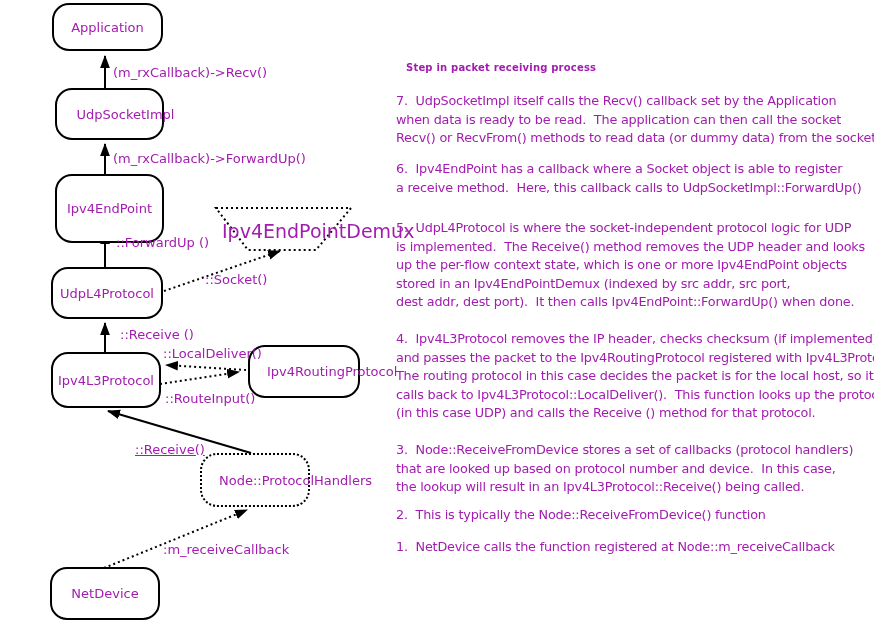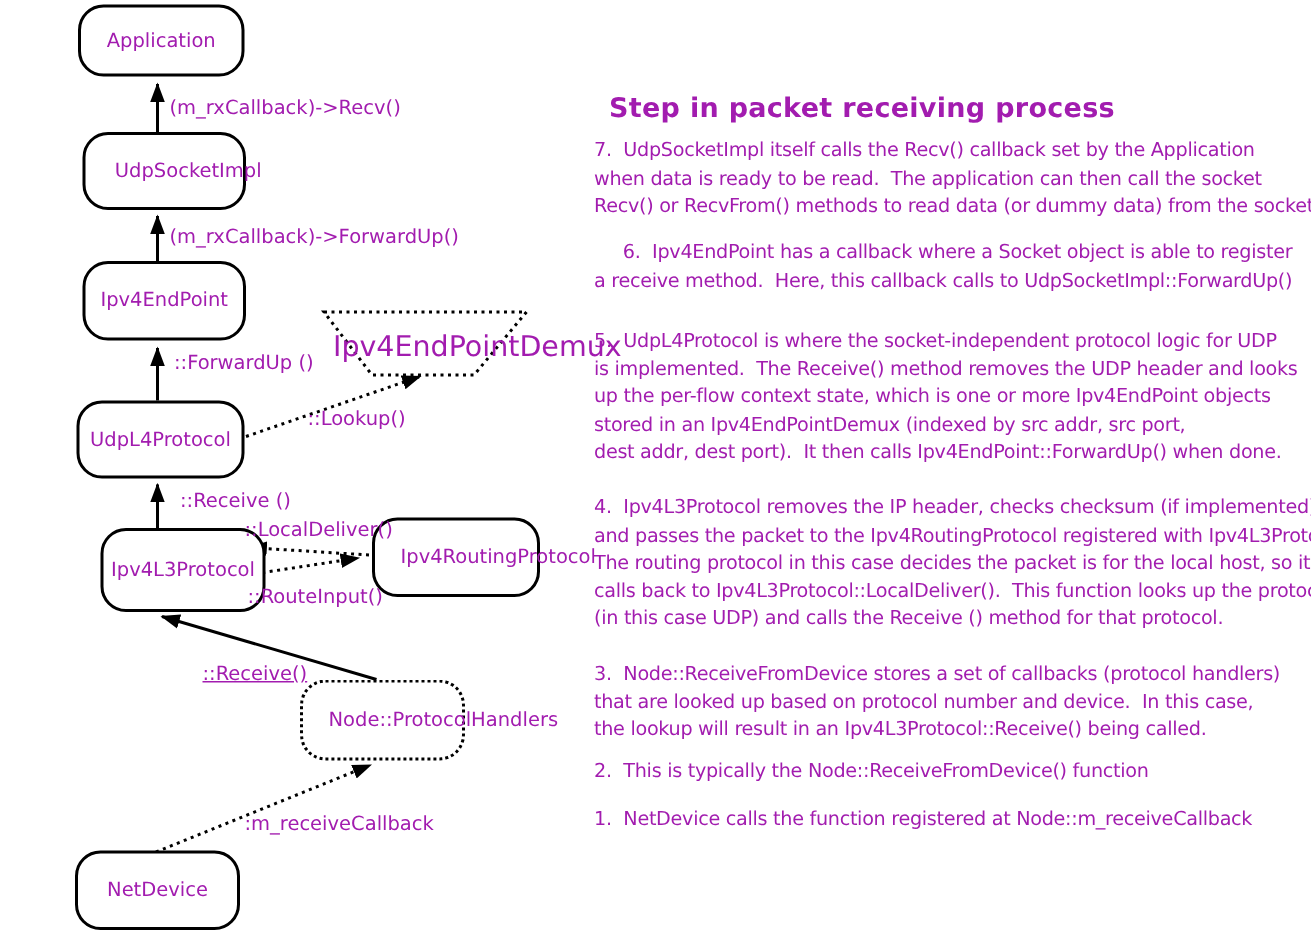--- a/index.html
+++ b/index.html
@@ -43,46 +43,46 @@
   }
   .demux-label {
     position: absolute;
     left: 174px; top: 220px; width: 135px;
     font-size: 19px; text-align: center; white-space: nowrap;
     z-index: 2;
   }
   .notes-title {
     position: absolute;
     left: 358px; top: 62px;
-    font-size: 18px; font-weight: bold;
+    font-size: 10px; font-weight: bold;
     letter-spacing: 0.2px;
     white-space: nowrap;
   }
   .note {
     position: absolute;
     left: 348px;
     font-size: 12.8px;
     line-height: 18.5px;
     letter-spacing: -0.2px;
     white-space: pre-wrap;
   }
   .n7 { top: 92px; }
-  .n6 { top: 160px; text-align: right; }
+  .n6 { top: 160px; }
   .n5 { top: 219px; }
   .n4 { top: 330px; }
   .n3 { top: 441px; }
   .n2 { top: 506px; }
   .n1 { top: 538px; }
 
   
   .b-application   { left: 4px;   top: 3px;   width: 111px; height: 48px; }
   .b-udpsocket     { left: 7px;   top: 88px;  width: 109px; height: 52px; padding-left: 32px; }
-  .b-ipv4endpoint  { left: 7px;   top: 174px; width: 109px; height: 53px; }
+  .b-ipv4endpoint  { left: 7px;   top: 174px; width: 109px; height: 69px; }
   .b-udpl4         { left: 3px;   top: 267px; width: 112px; height: 52px; }
-  .b-ipv4l3        { left: 19px;   top: 352px; width: 110px; height: 56px; }
+  .b-ipv4l3        { left: 3px;   top: 352px; width: 110px; height: 56px; }
   .b-netdevice     { left: 2px;   top: 567px; width: 110px; height: 53px; align-items: center; }
   .b-routing       { left: 200px; top: 345px; width: 112px; height: 53px; }
   .b-handlers      { left: 152px; top: 453px; width: 110px; height: 54px; }
 
   .l-recv        { left: 65px;  top: 66px; }
   .l-fwdcb       { left: 65px;  top: 152px; }
   .l-forwardup   { left: 68px;  top: 236px; }
   .l-lookup      { left: 157px; top: 273px; }
   .l-receive-u   { left: 72px;  top: 328px; }
   .l-localdel    { left: 115px; top: 347px; }
@@ -137,21 +137,21 @@
     <span>Ipv4RoutingProtocol</span>
   </div>
   <div class="node b-handlers dotted ltext">
     <span>Node::ProtocolHandlers</span>
   </div>
   <div class="demux-label">Ipv4EndPointDemux</div>
 
   <div class="elabel l-recv">(m_rxCallback)-&gt;Recv()</div>
   <div class="elabel l-fwdcb">(m_rxCallback)-&gt;ForwardUp()</div>
   <div class="elabel l-forwardup">::ForwardUp ()</div>
-  <div class="elabel l-lookup">::Lookup()</div>
+  <div class="elabel l-lookup">::Socket()</div>
   <div class="elabel l-receive-u">::Receive ()</div>
   <div class="elabel l-localdel">::LocalDeliver()</div>
   <div class="elabel l-routeinput">::RouteInput()</div>
   <div class="elabel l-receive-l">::Receive()</div>
   <div class="elabel l-mrecvcb">:m_receiveCallback</div>
 
   <div class="notes-title">Step in packet receiving process</div>
   <div class="note n7">7.  UdpSocketImpl itself calls the Recv() callback set by the Application
 when data is ready to be read.  The application can then call the socket
 Recv() or RecvFrom() methods to read data (or dummy data) from the socket.</div>

